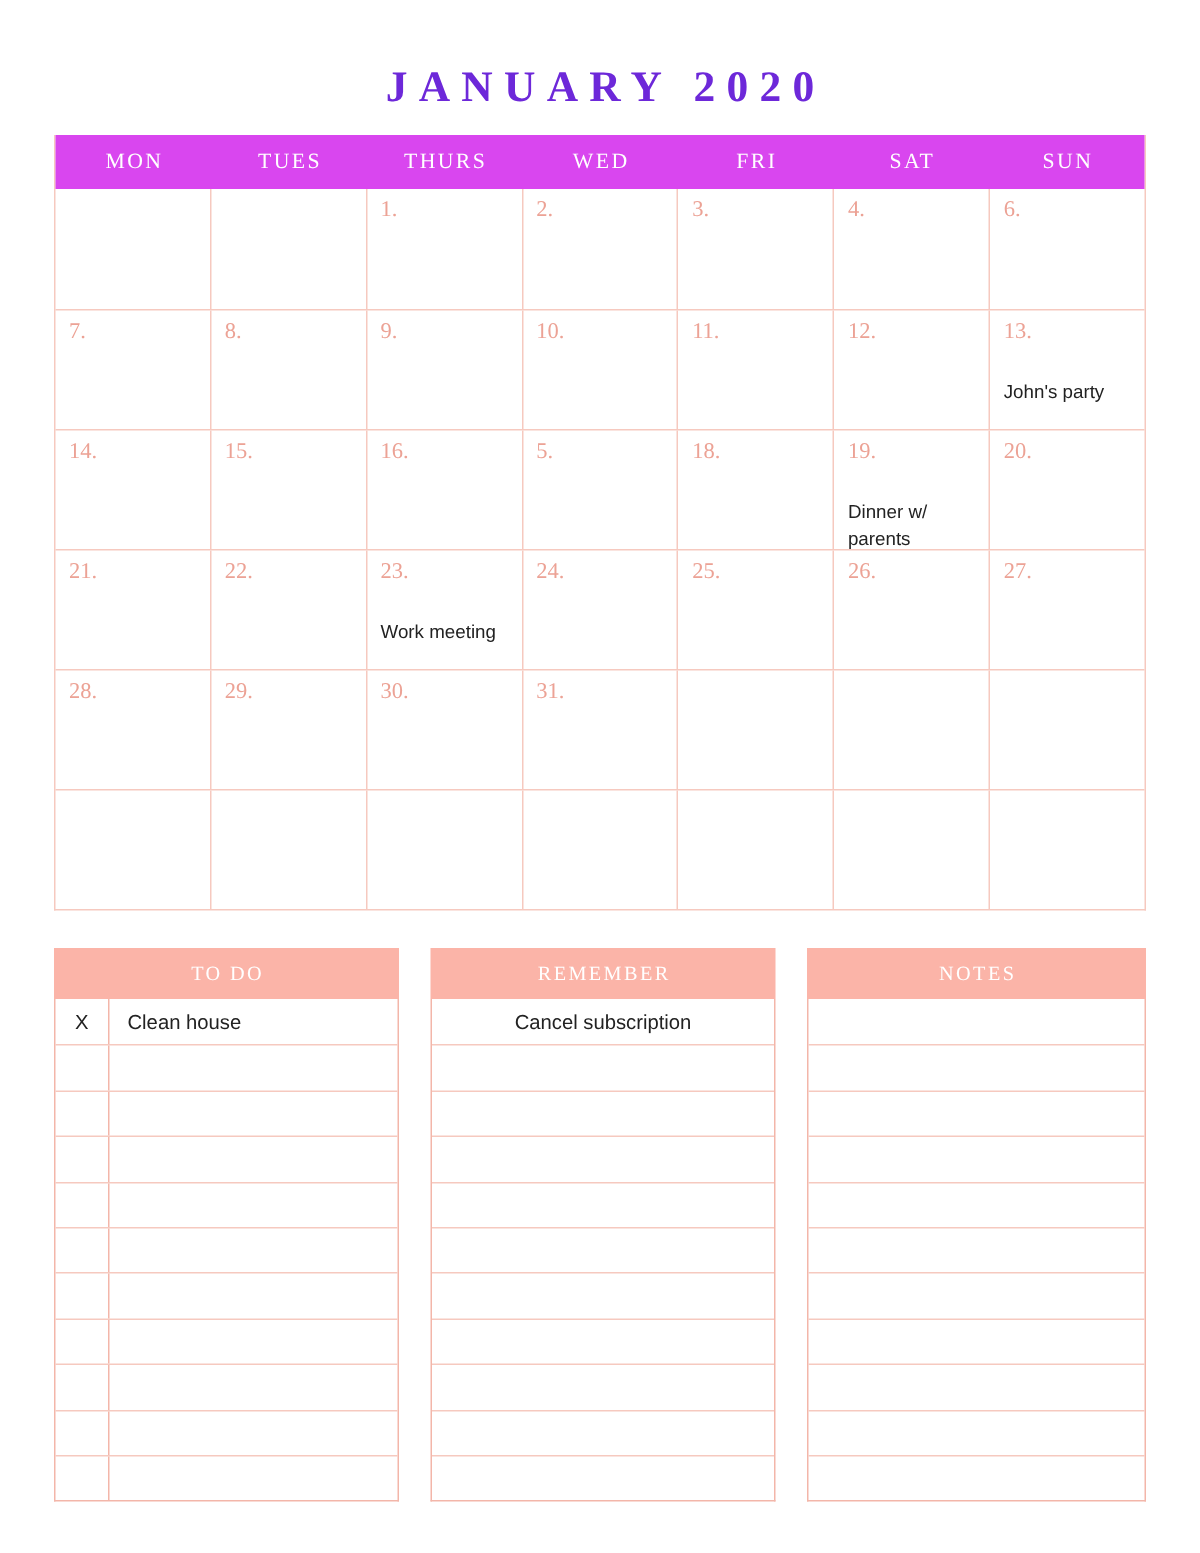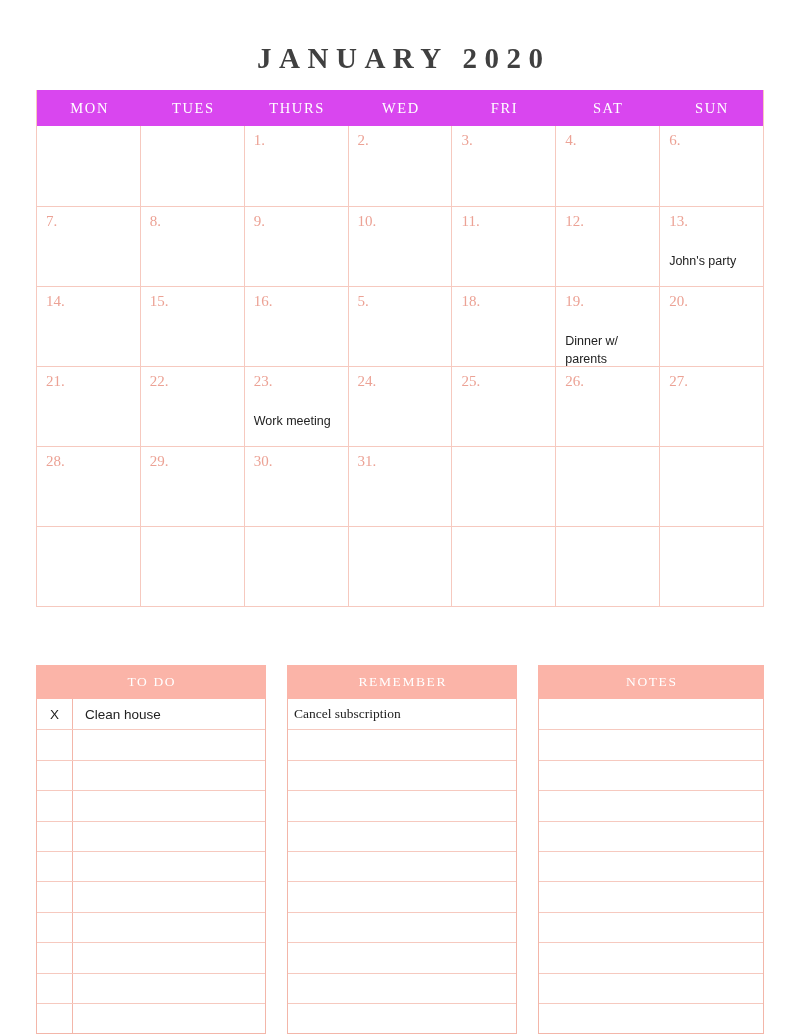--- a/index.html
+++ b/index.html
@@ -16,21 +16,21 @@
     overflow: hidden;
   }
 
   
   .page-title {
     text-align: center;
     font-family: "Liberation Serif", serif;
     font-weight: bold;
     font-size: 29px;
     letter-spacing: 7.5px;
-    color: #404040;
+    color: #6d28d9;
     padding-top: 44px;
     line-height: 1;
     text-indent: 7.5px;
   }
 
   
   .calendar {
     position: absolute;
     left: 36px;
     top: 90px;
@@ -113,21 +113,20 @@
     background: #fbb4a8;
     height: 34px;
     display: flex;
     align-items: center;
     justify-content: center;
     font-family: "Liberation Serif", serif;
     font-size: 13.5px;
     letter-spacing: 1.6px;
     color: #ffffff;
     text-indent: 1.6px;
-    margin-top: 33px;
   }
 
   .panel-body {
     border: 1px solid #f3b6a9;
     border-top: none;
   }
 
   .prow {
     display: flex;
     height: 30.4px;
@@ -154,23 +153,23 @@
     padding-left: 12px;
     font-family: "Liberation Sans", sans-serif;
     font-size: 13.5px;
     color: #222222;
     white-space: nowrap;
     overflow: hidden;
   }
 
   .center-col {
     flex: 1 1 auto;
-    text-align: left;
+    text-align: center;
     padding: 0 6px;
-    font-family: Liberation Serif, serif;
+    font-family: Liberation Sans, sans-serif;
     font-size: 13.5px;
     color: #222222;
     white-space: nowrap;
     overflow: hidden;
   }
 
   .plain-col {
     flex: 1 1 auto;
     padding-left: 10px;
     font-family: "Liberation Sans", sans-serif;

